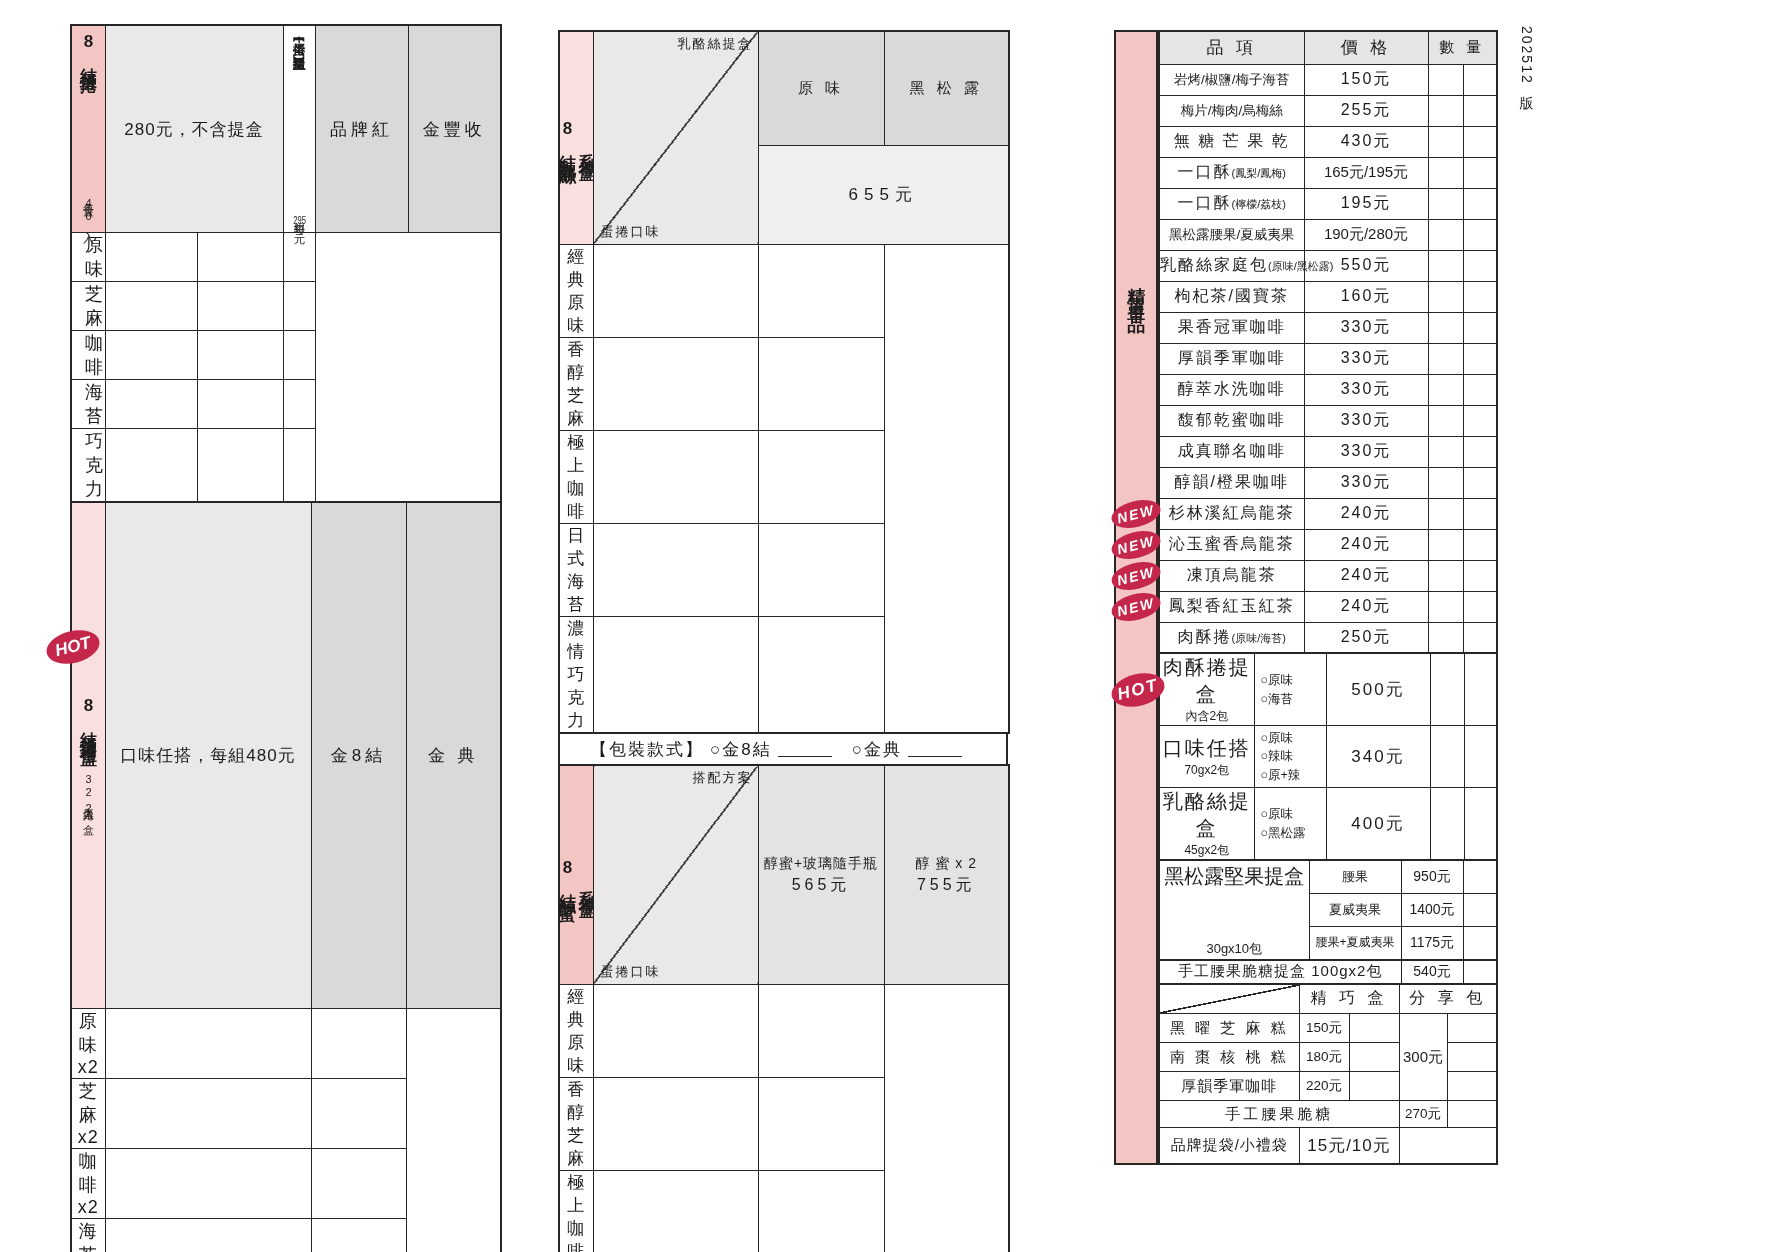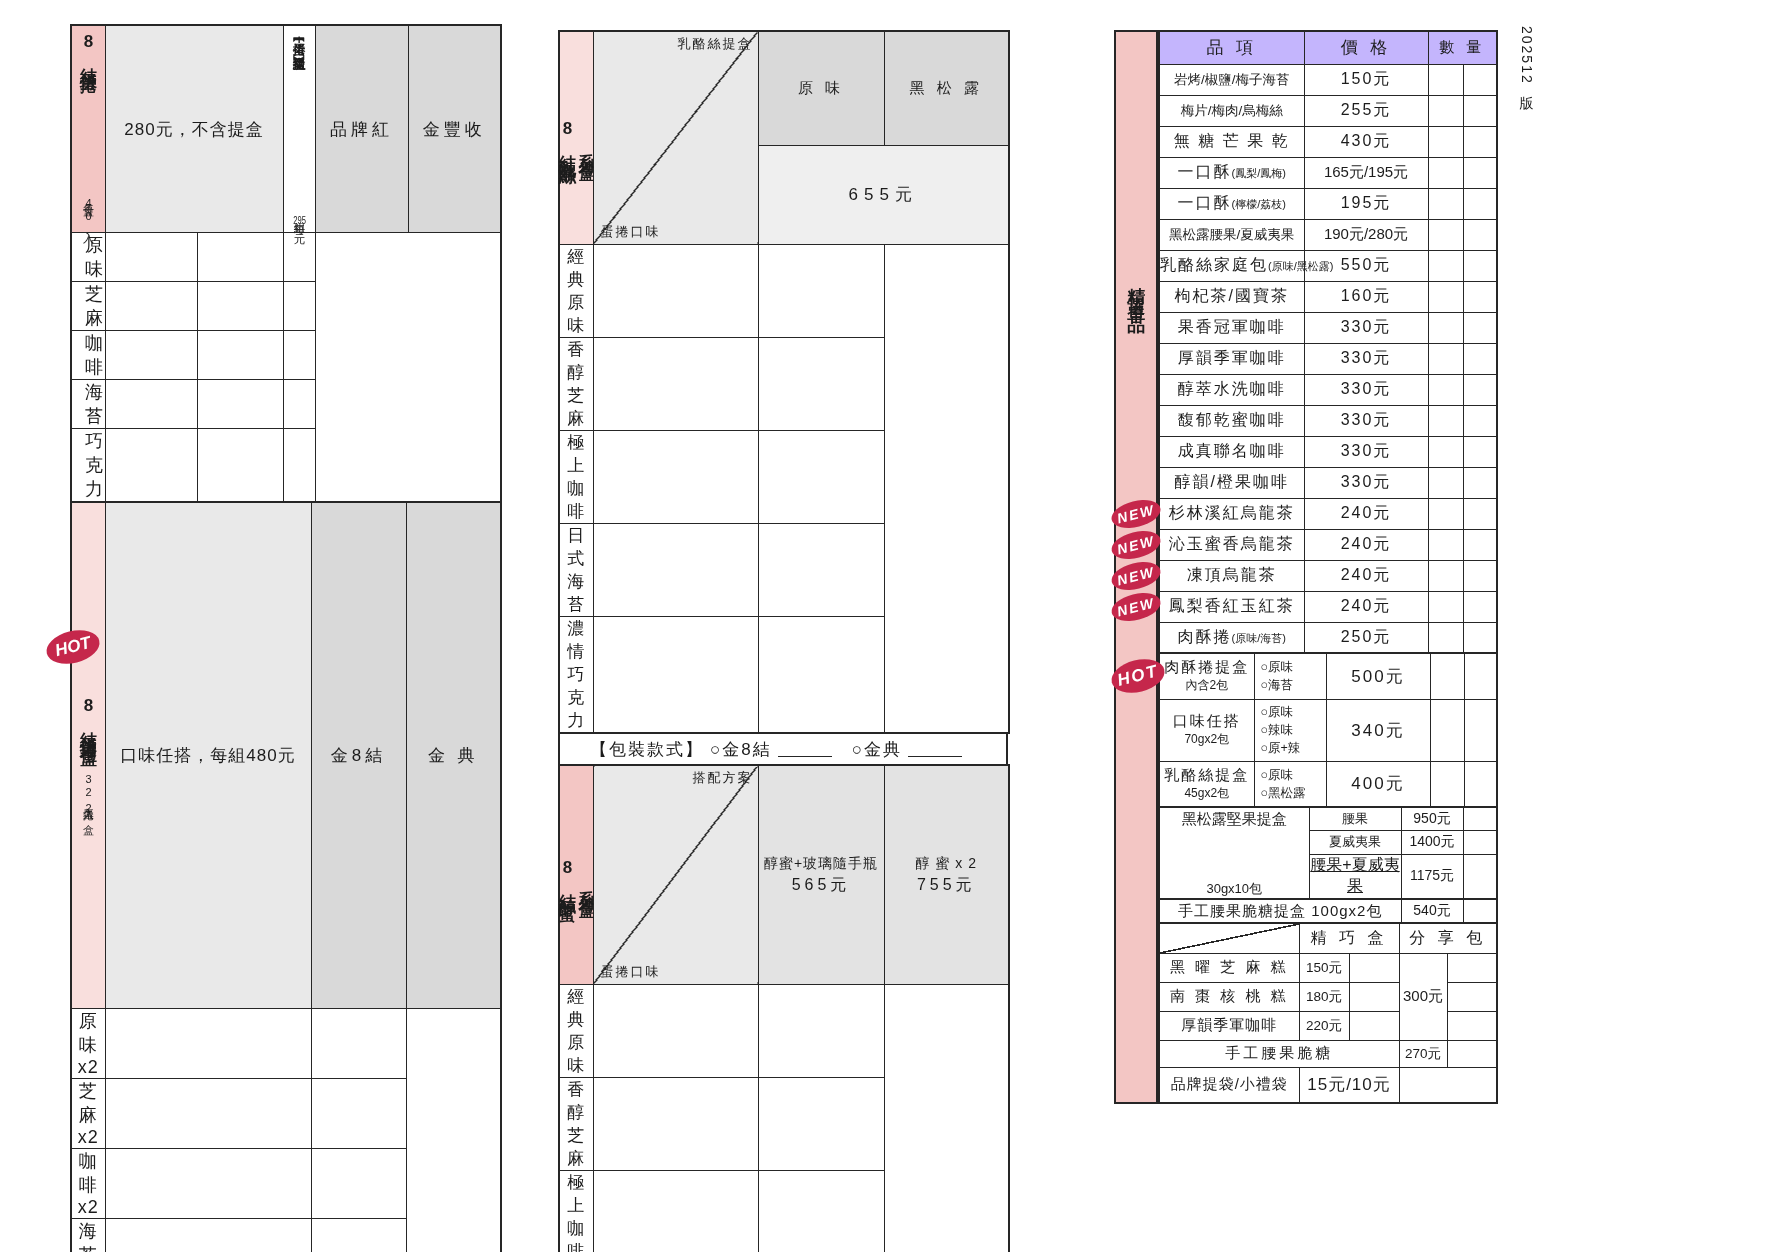--- a/index.html
+++ b/index.html
@@ -54,26 +54,26 @@
   .iname .tag{left:-49px;top:50%;transform:translateY(-50%) rotate(-14deg);}
   .bx-hot{left:-52px;top:50%;transform:translateY(-50%) rotate(-14deg);}
   
   .pack{border:2px solid #262626;background:#fff;display:flex;align-items:center;justify-content:center;
         font-size:17px;letter-spacing:2px;gap:6px;}
   .blank{display:inline-block;width:54px;height:15px;border-bottom:1.5px solid #262626;margin-right:14px;}
   
   .r-strip{width:40px;border:2px solid #262626;position:relative;overflow:visible;flex:none;}
   .r-stack{width:338px;}
   .r-stack table{width:338px;}
-  .ihd th{background:#c4b5fd;}
+  .ihd th{background:#e5e5e5;}
   .iname{position:relative;font-size:16px;letter-spacing:2px;white-space:nowrap;}
   .iname .sm{font-size:11px;letter-spacing:0;}
   .iprice{font-size:16px;letter-spacing:2px;white-space:nowrap;}
   .iprice.big{font-size:17px;}
-  .bn{font-size:15px;letter-spacing:2px;} .bs{font-size:12px;letter-spacing:0;}
+  .bn{font-size:20px;letter-spacing:2px;} .bs{font-size:12px;letter-spacing:0;}
   .opts{font-size:12.5px;text-align:left;padding-left:6px;line-height:1.45;letter-spacing:0;}
   .nsub{font-size:13px;letter-spacing:0;} .nprice{font-size:14px;letter-spacing:0;}
   .cname{font-size:15px;letter-spacing:1px;}
   .sname{font-size:15px;letter-spacing:3px;} .sprice{font-size:13.5px;letter-spacing:0;}
   .swh{background:#fff;font-size:16px;}
   .bagp{font-size:17px;letter-spacing:1px;}
   .sel-title{position:absolute;top:240px;left:50%;transform:translateX(-50%);
              font-size:18px;font-weight:bold;letter-spacing:10px;}
   
   #version{position:absolute;left:1518px;top:26px;writing-mode:vertical-rl;font-size:14px;letter-spacing:2px;}
@@ -526,21 +526,21 @@
             <td class="nsub">腰果</td>
             <td class="nprice">950元</td>
             <td class="q"></td>
           </tr>
           <tr>
             <td class="nsub">夏威夷果</td>
             <td class="nprice">1400元</td>
             <td class="q"></td>
           </tr>
           <tr>
-            <td class="nsub" style="font-size:16px;text-decoration:underline;">腰果+夏威夷果</td>
+            <td class="nsub" style="font-size:12px;">腰果+夏威夷果</td>
             <td class="nprice">1175元</td>
             <td class="q"></td>
           </tr>
         </tbody>
       </table>
 
       <table id="cd" class="mt">
         <colgroup>
             <col style="width:242px">
             <col style="width:62px">

